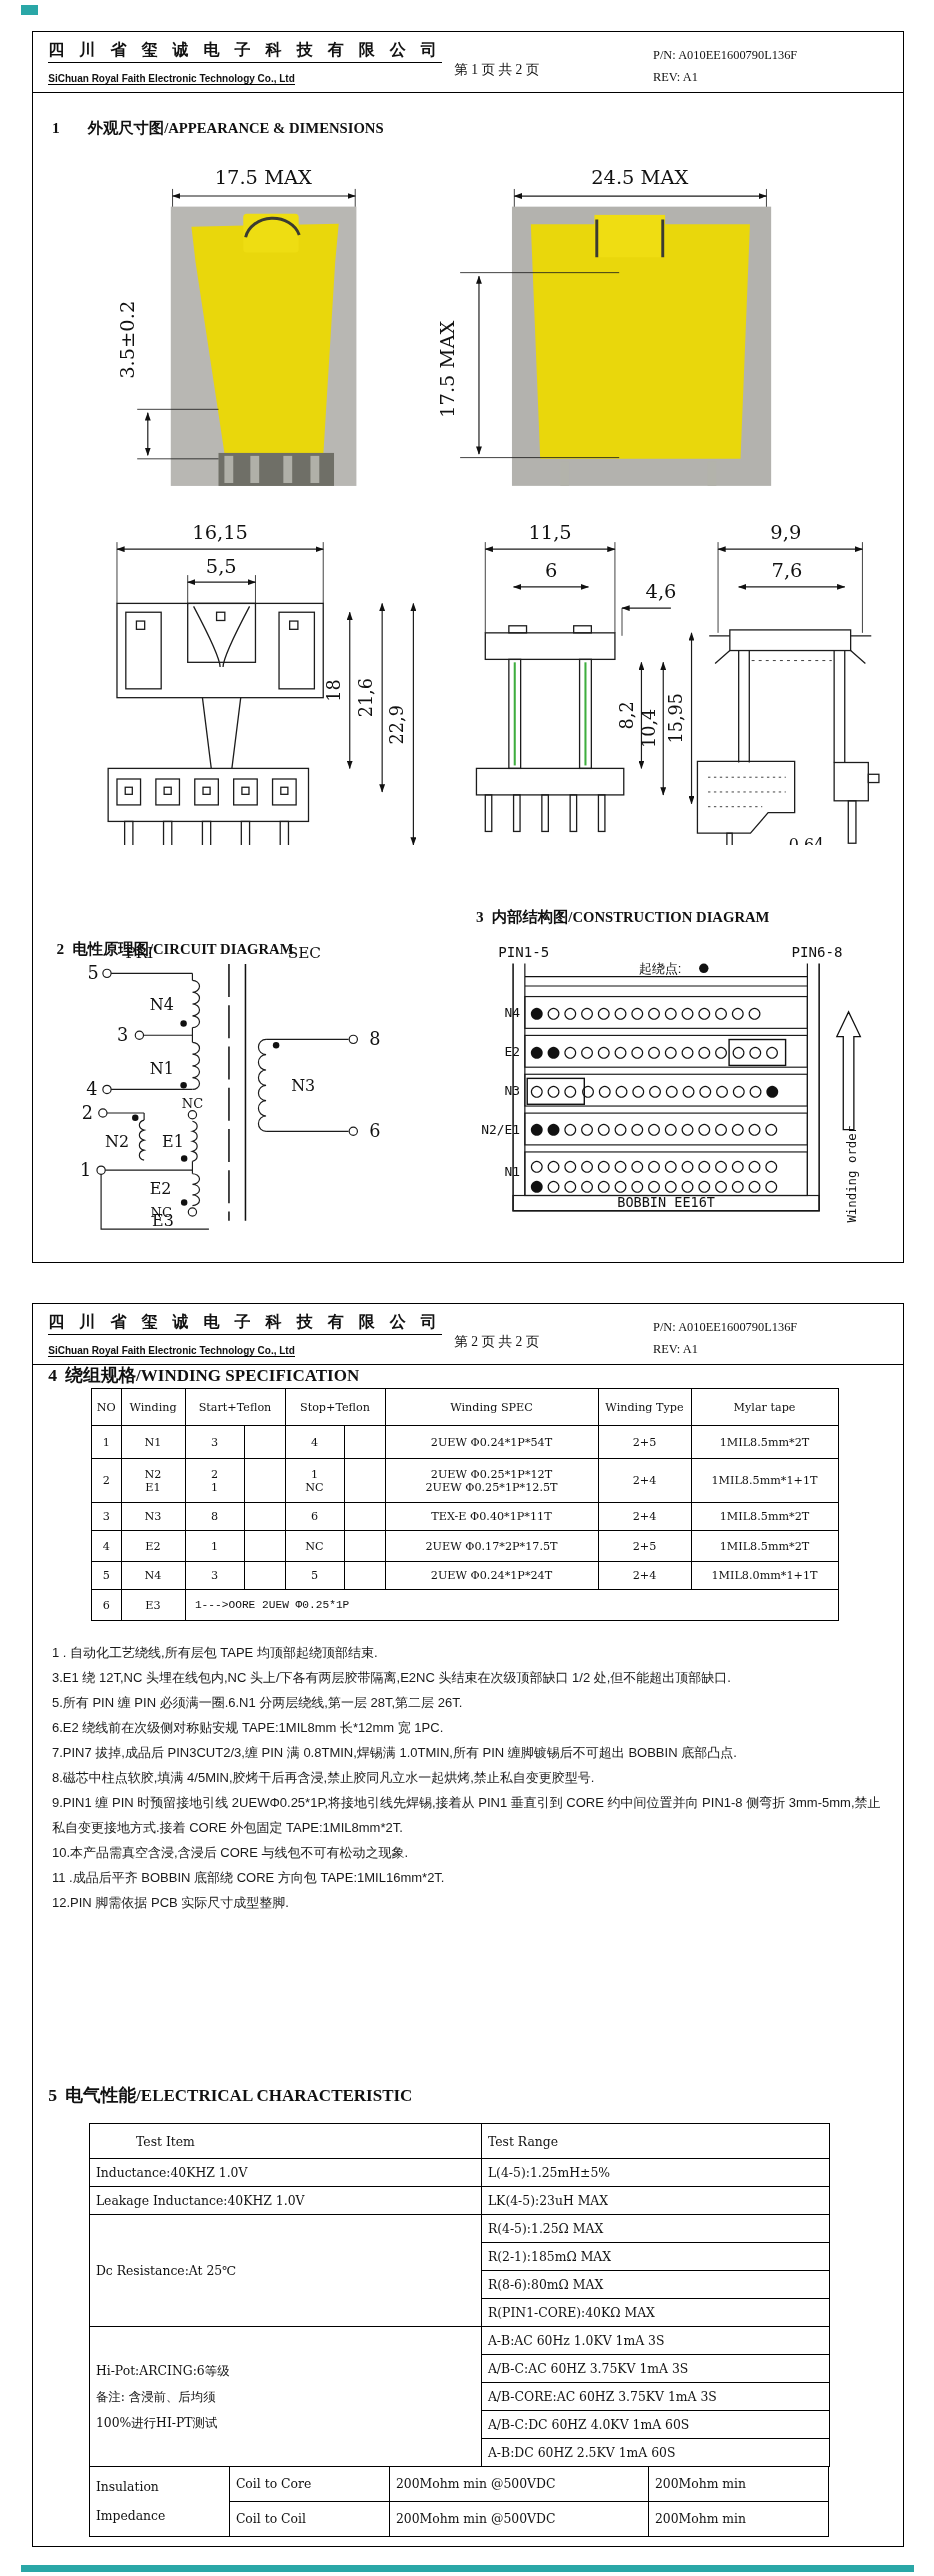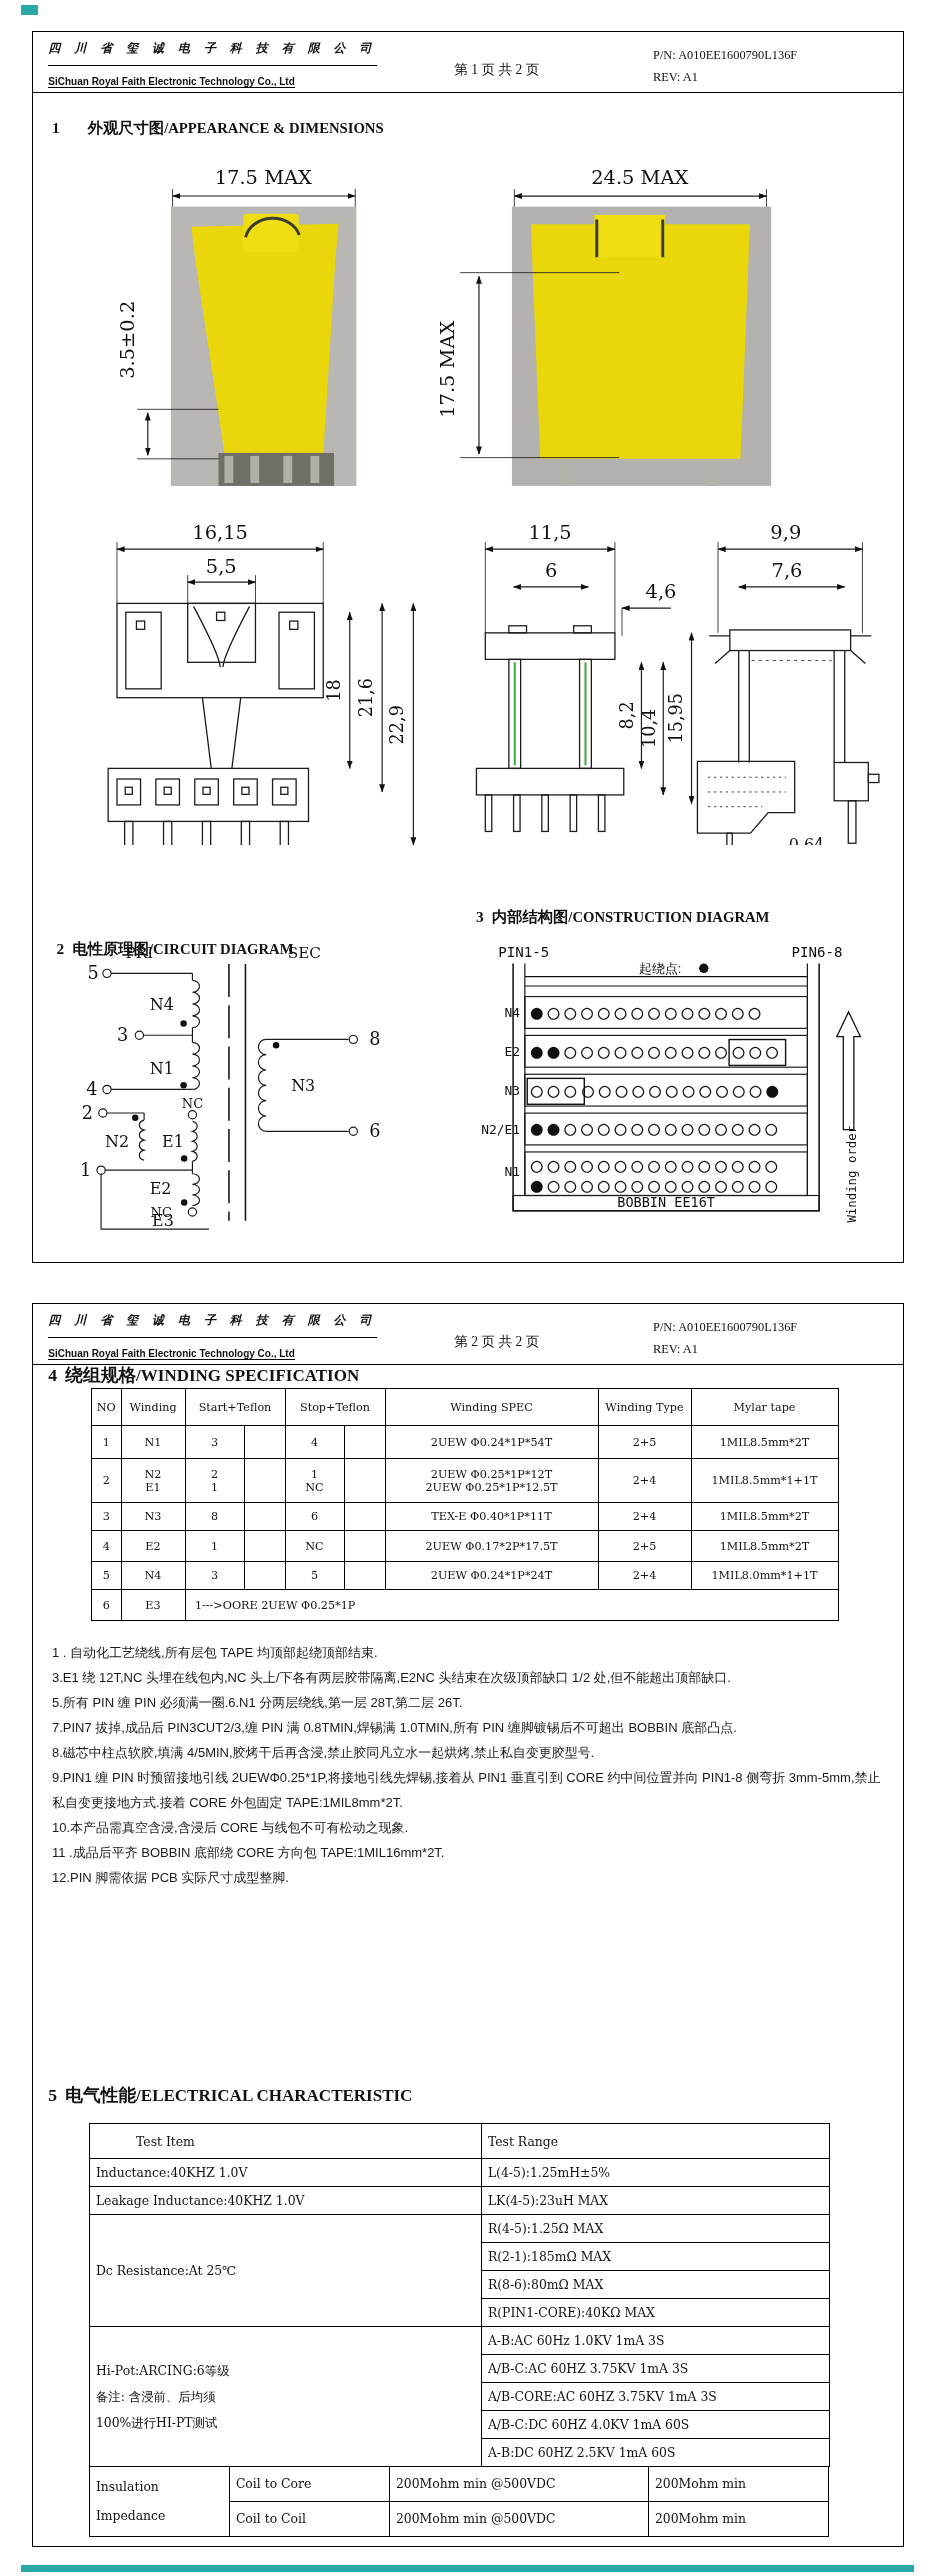--- a/index.html
+++ b/index.html
@@ -8,22 +8,22 @@
   .page{position:absolute;left:32px;width:870px;background:#fff;border:1.8px solid #000;}
   #page1{top:31px;height:1230px;}
   #page2{top:1303px;height:1242px;}
   .tealdot{position:absolute;left:21px;top:4.7px;width:16.5px;height:10px;background:#2aa7a7;}
   .tealbar{position:absolute;left:21px;top:2565px;width:893px;height:7px;background:#2aa7a7;}
 
   
   .hdr{display:flex;align-items:flex-start;height:61px;box-sizing:border-box;
        padding:8.2px 14px 0 15.3px;border-bottom:1.8px solid #000;}
   .co{width:365px;}
-  .co-cn{display:inline-block;font-weight:bold;font-size:12px;letter-spacing:5.3px;
-         border-bottom:1.2px solid #000;padding-bottom:8px;white-space:nowrap;font-style:italic;}
+  .co-cn{display:inline-block;font-weight:bold;font-size:16px;letter-spacing:5.3px;
+         border-bottom:1.2px solid #000;padding-bottom:1px;white-space:nowrap;}
   .co-en{display:inline-block;font-weight:bold;font-size:10px;border-bottom:1.2px solid #000;
          margin-top:10px;white-space:nowrap;}
   .pginfo{margin-left:41px;margin-top:21px;font-size:13.6px;white-space:nowrap;font-family:"Liberation Serif",serif;}
   .pnblk{margin-left:auto;margin-top:3.5px;font-family:"Liberation Serif",serif;font-size:12.4px;line-height:22px;width:236px;}
   .pnblk span{white-space:nowrap;}
 
   
   .stitle{position:absolute;white-space:nowrap;}
   .stitle .num{font-family:"Liberation Serif",serif;font-weight:bold;font-size:15.3px;}
   .stitle .cn{font-weight:bold;font-size:15.3px;}
@@ -45,21 +45,21 @@
 
   .photos{position:absolute;top:131px;left:70px;display:flex;gap:33px;}
 
   .drawings{position:absolute;top:483px;left:28px;}
   .diagrams-circuit{position:absolute;top:907px;left:17.7px;}
   .diagrams-constr{position:absolute;top:909px;left:433px;}
 
   
   .wt{border-collapse:collapse;table-layout:fixed;font-family:"DejaVu Serif",serif;font-size:11.2px;}
   .wt th,.wt td{border:1.2px solid #000;text-align:center;padding:0;font-weight:normal;overflow:hidden;}
-  .wt .lft{text-align:left;padding-left:9.4px;}
+  .wt .lft{text-align:left;padding-left:9.4px;font-family:Liberation Mono, monospace;}
   .wtwrap{position:absolute;top:84px;left:58px;}
 
   
   .notes{position:absolute;top:336px;left:19px;width:839px;font-size:13px;line-height:25px;color:#1a1a1a;}
   .notes div{white-space:normal;}
 
   
   .etwrap{position:absolute;top:819px;left:56px;}
   .et,.et2{border-collapse:collapse;table-layout:fixed;font-family:"DejaVu Serif",serif;font-size:12.4px;}
   .et th,.et td,.et2 td{border:1.2px solid #000;text-align:left;padding:0 0 0 5.9px;font-weight:normal;overflow:hidden;}
@@ -472,20 +472,21 @@
         <td colspan="7" class="lft">1---&gt;OORE  2UEW  Φ0.25*1P</td>
       </tr>
     </tbody>
       </table>
   </div>
 
   <div class="notes">
     <div>1 . 自动化工艺绕线,所有层包 TAPE 均顶部起绕顶部结束.</div>
     <div>3.E1 绕 12T,NC 头埋在线包内,NC 头上/下各有两层胶带隔离,E2NC 头结束在次级顶部缺口 1/2 处,但不能超出顶部缺口.</div>
     <div>5.所有 PIN 缠 PIN 必须满一圈.6.N1 分两层绕线,第一层 28T,第二层 26T.</div>
+    <div>6.E2 绕线前在次级侧对称贴安规 TAPE:1MIL8mm 长*12mm 宽 1PC.</div>
     <div>7.PIN7 拔掉,成品后 PIN3CUT2/3,缠 PIN 满 0.8TMIN,焊锡满 1.0TMIN,所有 PIN 缠脚镀锡后不可超出 BOBBIN 底部凸点.</div>
     <div>8.磁芯中柱点软胶,填满 4/5MIN,胶烤干后再含浸,禁止胶同凡立水一起烘烤,禁止私自变更胶型号.</div>
     <div>9.PIN1 缠 PIN 时预留接地引线 2UEWΦ0.25*1P,将接地引线先焊锡,接着从 PIN1 垂直引到 CORE 约中间位置并向 PIN1-8 侧弯折 3mm-5mm,禁止私自变更接地方式.接着 CORE 外包固定 TAPE:1MIL8mm*2T.</div>
     <div>10.本产品需真空含浸,含浸后 CORE 与线包不可有松动之现象.</div>
     <div>11 .成品后平齐 BOBBIN 底部绕 CORE 方向包 TAPE:1MIL16mm*2T.</div>
     <div>12.PIN 脚需依据 PCB 实际尺寸成型整脚.</div>
   </div>
 
   <div class="stitle big gapsm" style="top:779px;left:15.3px;">
     <span class="num">5</span><span class="cn">电气性能</span><span class="en">/ELECTRICAL CHARACTERISTIC</span>

